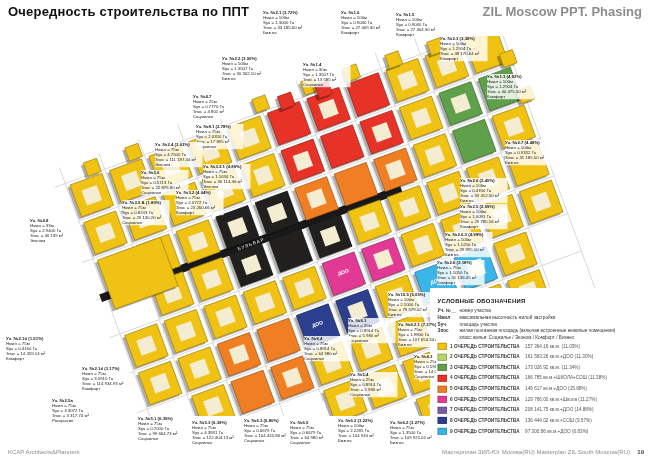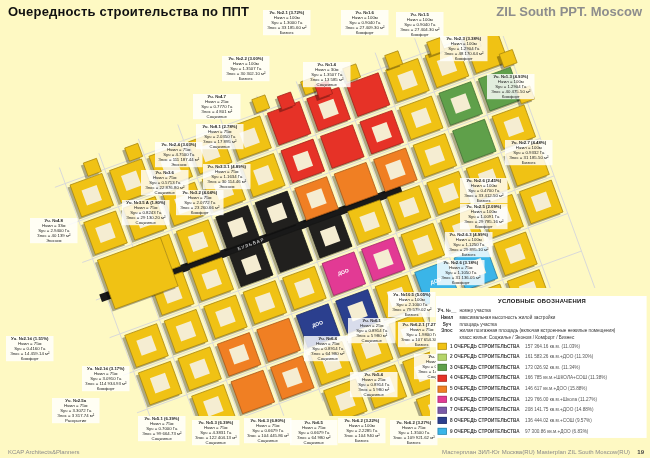--- a/index.html
+++ b/index.html
@@ -1,17 +1,17 @@
 <!DOCTYPE html>
 <html><head>
 <meta charset="utf-8">
 <style>
   html,body{margin:0;padding:0;background:#e8e8e8;}
-  .page{position:relative;width:650px;height:458px;background:#fef9c3;overflow:hidden;
-        font-family:"Liberation Sans","DejaVu Sans",sans-serif;text-align:center;}
+  .page{position:relative;width:650px;height:458px;background:#ffffff;overflow:hidden;
+        font-family:"Liberation Sans","DejaVu Sans",sans-serif;}
   h1{position:absolute;left:8px;top:4px;margin:0;font-size:13px;color:#111;z-index:5;letter-spacing:.2px;}
   h2{position:absolute;right:8px;top:4px;margin:0;font-size:13px;color:#8d8d8d;z-index:5;}
   #map{position:absolute;left:0;top:0;z-index:1;}
   #annotations{position:absolute;left:0;top:0;width:650px;height:458px;z-index:2;pointer-events:none;}
   .anno{position:absolute;width:66px;font-size:6px;line-height:1.18;color:#1d1d1d;
         transform:scale(.72);transform-origin:0 0;background:rgba(255,255,255,.82);}
   .anno .t{font-weight:bold;}
   .legend{position:absolute;left:436px;top:296px;width:268px;background:#fff;z-index:3;
           transform:scale(.78);transform-origin:0 0;padding:2px 0 4px 2px;}
   .legend-title{font-size:7.5px;font-weight:bold;letter-spacing:.4px;margin-bottom:5px;color:#111;}
@@ -24,21 +24,21 @@
   .footer{position:absolute;left:0;right:0;bottom:3px;height:10px;font-size:6px;color:#8a8a8a;z-index:4;}
   .footer .fl{position:absolute;left:8px;bottom:0;}
   .footer .fr{position:absolute;right:20px;bottom:0;}
   .footer .pg{position:absolute;right:6px;bottom:0;color:#444;font-weight:bold;}
 </style>
 </head>
 <body>
 
 <div class="page">
   <h1>Очередность строительства по ППТ</h1>
-  <h2>ZIL South PPT. Moscow</h2>
+  <h2>ZIL Moscow PPT. Phasing</h2>
 
   <svg id="map" width="650" height="458">
       <defs>
         <clipPath id="mc">
           <polygon points="42,62 290,36 505,36 602,142 602,288 430,288 430,416 58,416 42,372"></polygon>
         </clipPath>
       </defs>
       <g clip-path="url(#mc)">
         <line x1="59.40084" y1="167.57428" x2="165.42704" y2="458.87818000000004" stroke="#d9d9d9" stroke-width="1"></line>
         <line x1="98.86782000000001" y1="153.20944" x2="204.89402" y2="444.51334" stroke="#d9d9d9" stroke-width="1"></line>

